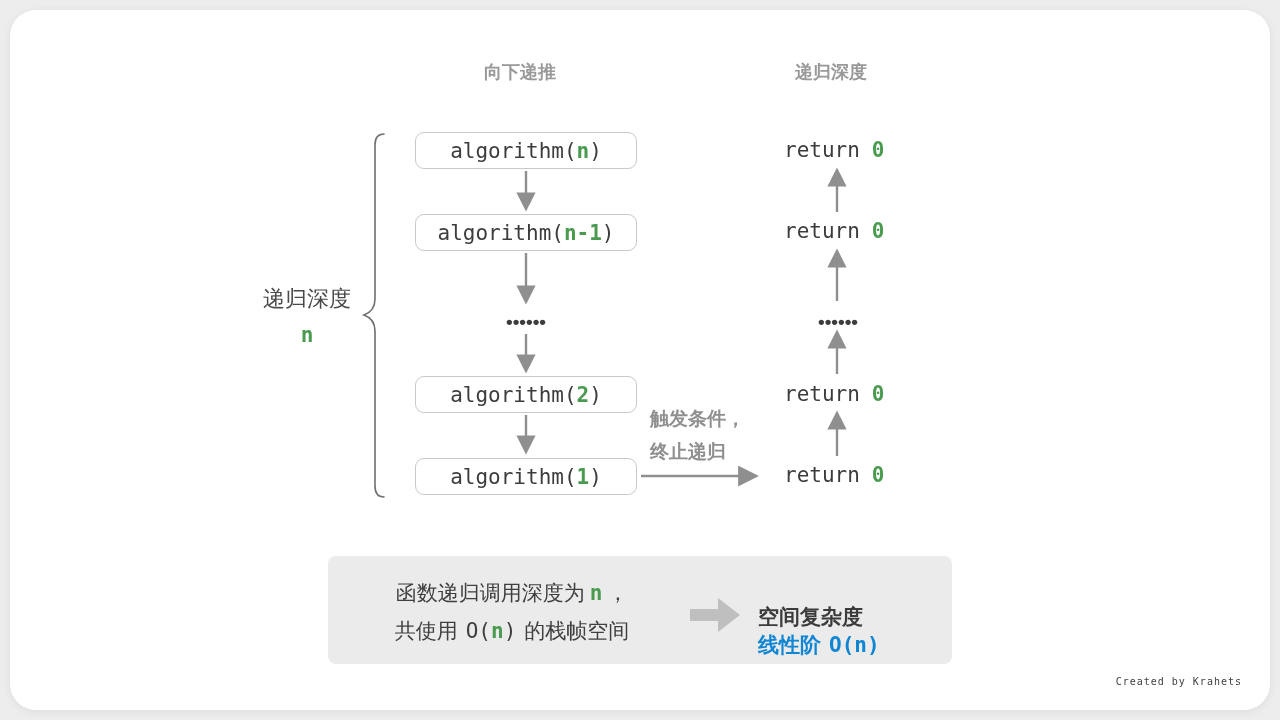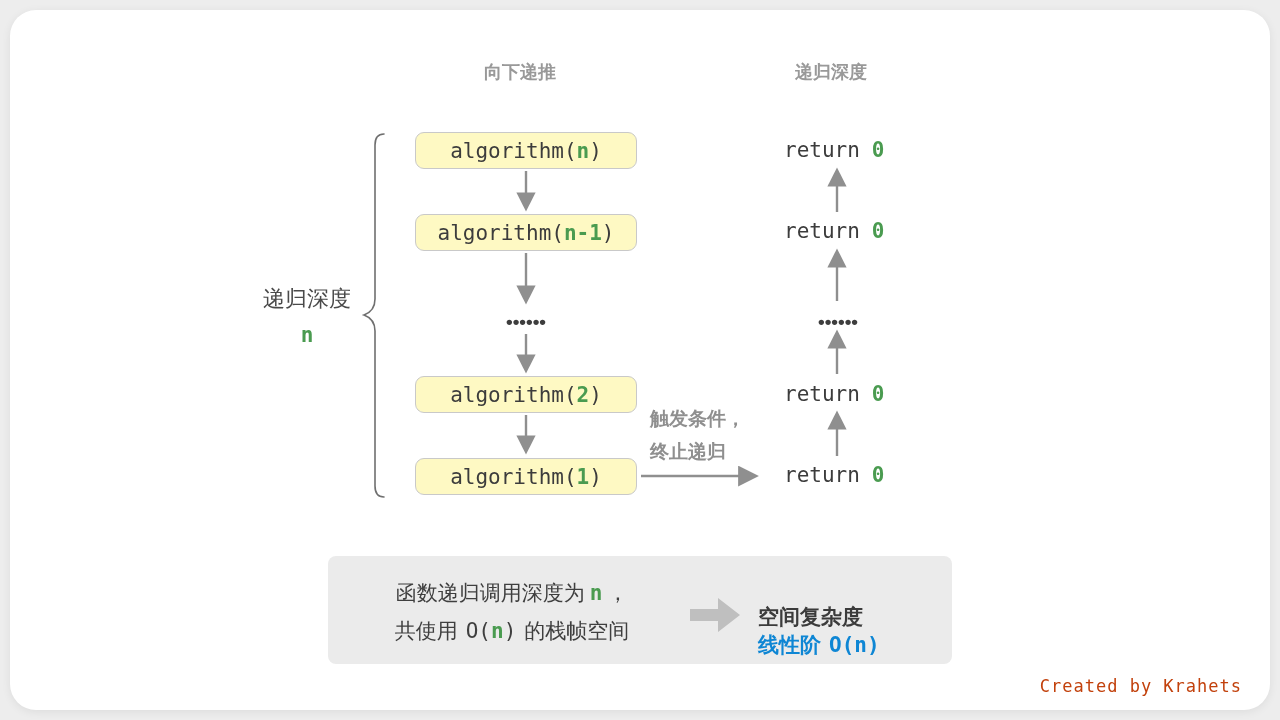--- a/index.html
+++ b/index.html
@@ -26,21 +26,21 @@
     font-weight: bold;
     color: #999999;
     text-align: center;
     width: 200px;
     white-space: nowrap;
   }
   .call-box {
     left: 415px;
     width: 222px;
     height: 37px;
-    background: #fef9c3;
+    background: #ffffff;
     border: 1.5px solid #c9c9c9;
     border-radius: 9px;
     display: flex;
     align-items: center;
     justify-content: center;
     font-size: 21px;
     color: #3c3c3c;
     white-space: nowrap;
   }
   .call-box .arg { color: #4a9b50; font-weight: bold; }
@@ -106,22 +106,22 @@
     white-space: nowrap;
   }
   .summary-right .title { font-size: 21px; font-weight: bold; color: #3b3b3b; }
   .summary-right .value {
     margin-top: 0;
     font-size: 21px; font-weight: bold; color: #0e86d4;
   }
   .summary-right .value .o { font-family: "DejaVu Sans Mono", "Liberation Mono", monospace; margin-left: 8px; }
   .watermark {
     right: 38px; top: 676px;
-    font-size: 17px;
-    color: #c2410c;
+    font-size: 10px;
+    color: #404040;
     letter-spacing: 1px;
     white-space: nowrap;
   }
   svg.overlay {
     position: absolute;
     left: 0; top: 0;
     pointer-events: none;
   }
 </style>
 </head>

